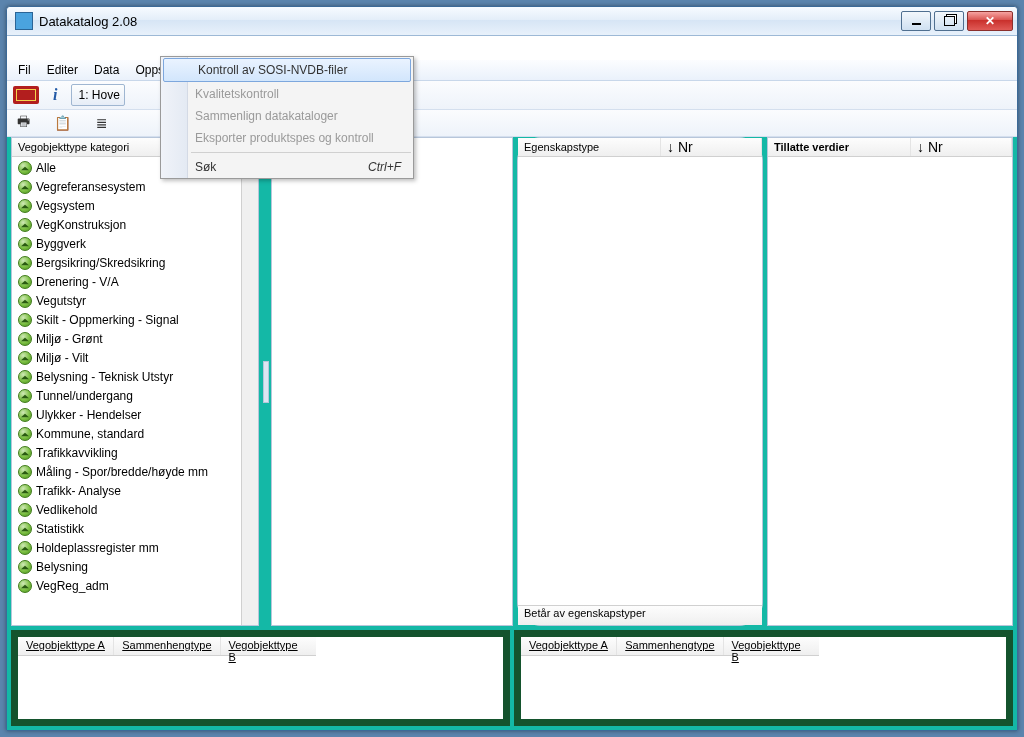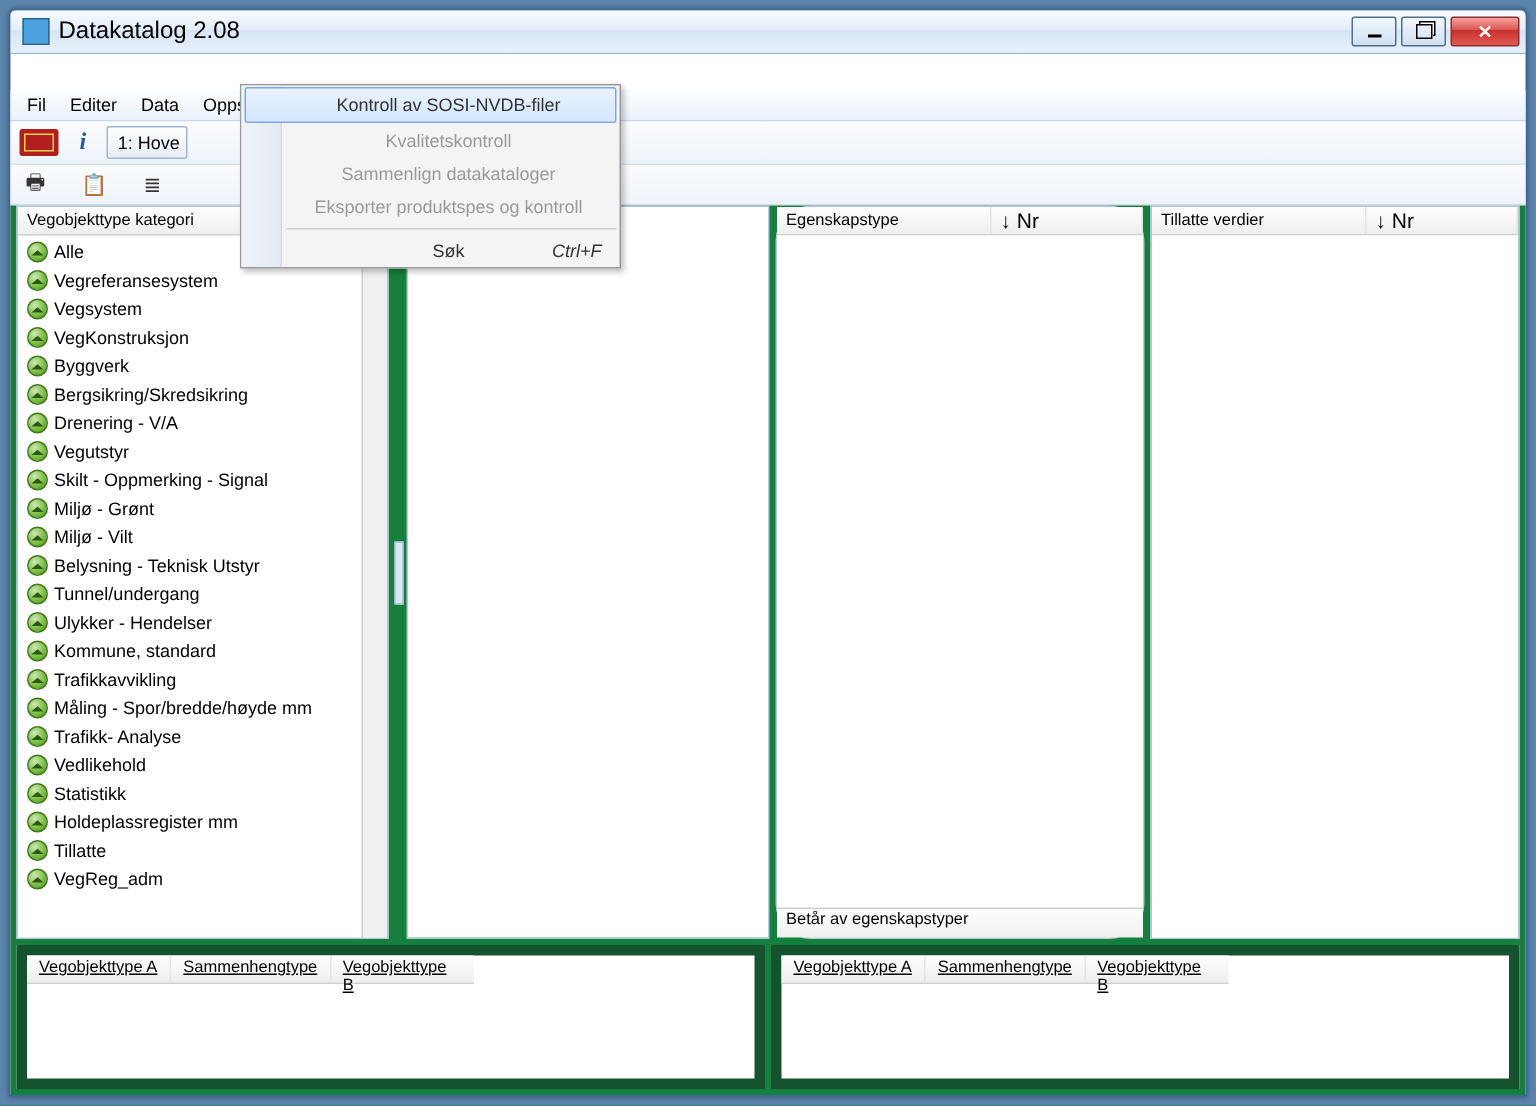--- a/index.html
+++ b/index.html
@@ -1,48 +1,48 @@
 <!DOCTYPE html>
 <html><head>
 <meta charset="utf-8">
 <style>
   html,body{margin:0;padding:0;font-family:"Segoe UI",Tahoma,sans-serif;font-size:12px;color:#000;}
   body{background:#5b84ad;width:1024px;height:737px;overflow:hidden;}
   .outer{position:absolute;left:6px;top:6px;right:6px;bottom:6px;background:#fff;border:1px solid #3c6a98;border-radius:4px 4px 0 0;box-shadow:0 0 4px rgba(0,0,0,.4);display:flex;flex-direction:column;}
   
   .titlebar{height:28px;background:linear-gradient(#f7fbff,#e4eef9 45%,#d6e5f5 46%,#e8f1fb);border-bottom:1px solid #9db9d6;display:flex;align-items:center;border-radius:4px 4px 0 0;}
   .titlebar .appicon{width:16px;height:16px;margin:0 6px 0 8px;background:#4aa3df;border:1px solid #2a6496;display:inline-block;}
-  .titlebar .title{flex:1;font-size:16px;color:#000;}
+  .titlebar .title{flex:1;font-size:13px;color:#000;}
   .winbtns{display:flex;gap:3px;margin-right:4px;}
   .winbtn{width:28px;height:18px;border:1px solid #4f6f90;border-radius:2px;background:linear-gradient(#f2f7fc,#cfe0f1);display:flex;align-items:center;justify-content:center;font-size:10px;font-weight:bold;line-height:1;}
   .winbtn.min .g{width:9px;height:2px;background:#000;margin-top:6px;}
   .winbtn.max .g{width:9px;height:8px;border:1px solid #000;box-shadow:2px -2px 0 -1px #fff,2px -2px 0 #000;}
   .winbtn.close{width:44px;background:linear-gradient(#f6a3a1,#d9534f 45%,#c9302c 46%,#e05a56);color:#fff;border-color:#8b2f2c;}
   .winbtn.close .x{font-size:12px;}
   
   .menubar{height:20px;background:linear-gradient(#fcfdff,#eaf1fb);border-bottom:1px solid #c8d7ea;display:flex;align-items:center;padding:0 4px;gap:2px;margin-top:24px;}
   .menubar .m{padding:2px 6px;border:1px solid transparent;border-radius:2px;}
   .menubar .m.active{border:1px solid #a0b8d6;background:linear-gradient(#eaf1fb,#dce8f6);}
   
   .toolrow{height:28px;background:linear-gradient(#fbfcfe,#eef3fa);border-bottom:1px solid #d4dfee;display:flex;align-items:center;padding:0 6px;gap:10px;}
   .logo{width:26px;height:18px;background:#b21e1e;position:relative;border-radius:2px;}
   .logo:before{content:"";position:absolute;left:3px;top:3px;right:3px;bottom:3px;border:1px solid #f3d24d;}
   .info-i{font-family:Georgia,serif;font-weight:bold;font-style:italic;color:#235aa6;font-size:16px;padding:0 4px;}
   .combo{height:20px;min-width:44px;border:1px solid #9fb6d1;background:linear-gradient(#fdfefe,#e6edf7);border-radius:2px;display:flex;align-items:center;padding:0 2px 0 6px;font-size:12px;}
   .toolrow2{height:26px;background:linear-gradient(#fbfcfe,#eef3fa);border-bottom:1px solid #d4dfee;display:flex;align-items:center;padding:0 10px;gap:24px;font-size:14px;color:#333;}
   
   .dropdown{position:absolute;left:160px;top:56px;width:252px;background:#f4f4f4;border:1px solid #9a9a9a;box-shadow:2px 2px 4px rgba(0,0,0,.25);z-index:100;}
   .dropdown .stripe{position:absolute;left:0;top:0;bottom:0;width:26px;background:linear-gradient(90deg,#f0f3f9,#e4eaf3);border-right:1px solid #d4dae5;}
-  .dditem{position:relative;height:22px;display:flex;align-items:center;padding-left:34px;padding-right:10px;color:#333;justify-content:center;}
+  .dditem{position:relative;height:22px;display:flex;align-items:center;padding-left:34px;padding-right:10px;color:#333;}
   .dditem.disabled{color:#9a9a9a;}
   .dditem.hot{margin:1px 2px;border:1px solid #7da7dd;border-radius:2px;background:linear-gradient(#eaf3ff,#d2e6fc);}
   .ddsep{height:1px;background:#d0d0d0;margin:3px 2px 3px 30px;}
   .dditem .shortcut{position:absolute;right:12px;font-style:italic;}
   
-  .client{flex:1;display:flex;flex-direction:column;background:#15803d;padding:0 4px 4px 4px;gap:4px;position:relative;min-height:0;}
+  .client{flex:1;display:flex;flex-direction:column;background:#14b8a6;padding:0 4px 4px 4px;gap:4px;position:relative;min-height:0;}
   .upper{flex:1;display:flex;gap:4px;min-height:0;}
   .panel{background:#fff;border:1px solid #b7c6da;display:flex;flex-direction:column;min-height:0;}
   .panel.tree{width:246px;}
   .panel.mid{flex:1;}
   .panel.eg{width:244px;border-radius:24px;}
   .panel.tv{width:244px;}
   .colhdr{height:18px;background:linear-gradient(#fdfdfd,#efefef);border-bottom:1px solid #d0d0d0;display:flex;align-items:center;font-size:11px;}
   .colhdr .cell{padding:0 6px;height:100%;display:flex;align-items:center;border-right:1px solid #e4e4e4;}
   .treebody{flex:1;overflow-y:auto;padding:1px 2px;}
   .node{height:19px;display:flex;align-items:center;gap:4px;padding-left:4px;white-space:nowrap;text-align:center;}
@@ -196,21 +196,21 @@
               <div class="node">
                 <span class="bullet"></span>
                 <span>Statistikk</span>
               </div>
               <div class="node">
                 <span class="bullet"></span>
                 <span>Holdeplassregister mm</span>
               </div>
               <div class="node">
                 <span class="bullet"></span>
-                <span>Tillatte</span>
+                <span>Belysning</span>
               </div>
               <div class="node">
                 <span class="bullet"></span>
                 <span>VegReg_adm</span>
               </div>
             </div>
           <div class="vscroll"></div>
         </div>
       </div>
 
@@ -228,21 +228,21 @@
           <div class="cell" style="flex:1;">
               <span class="arrow">↓ Nr</span>
             </div>
         </div>
         <div class="body"></div>
         <div class="egfoot">Betår av egenskapstyper</div>
       </div>
 
       <div class="panel tv">
         <div class="colhdr">
-          <div class="cell" style="width:130px;">Tillatte verdier</div>
+          <div class="cell" style="width:130px;font-weight:bold;">Tillatte verdier</div>
           <div class="cell" style="flex:1;">
               <span class="arrow">↓ Nr</span>
             </div>
         </div>
         <div class="body"></div>
       </div>
     </div>
 
     <div class="lower">
       <div class="tbl">

